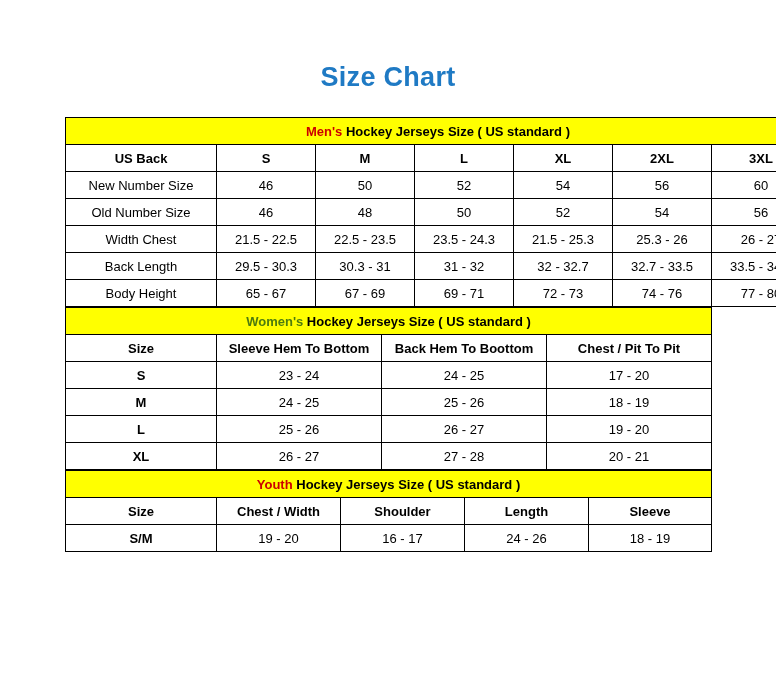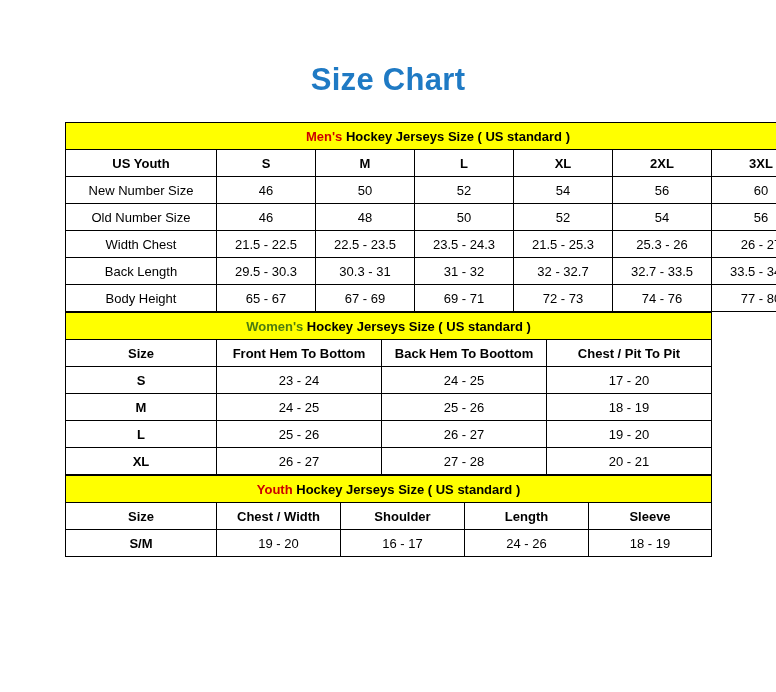--- a/index.html
+++ b/index.html
@@ -17,21 +17,21 @@
   .page {
     position: relative;
     width: 776px;
     height: 692px;
     background: #ffffff;
     box-sizing: border-box;
   }
   .page-title {
     text-align: center;
     color: #1f7ac4;
-    font-size: 31px;
+    font-size: 27px;
     font-weight: bold;
     padding-top: 62px;
     letter-spacing: 0.3px;
   }
   .charts {
     margin: 24px auto 17px auto;
     width: 646px;
   }
   table.size-table {
     border-collapse: collapse;
@@ -83,21 +83,21 @@
         <col style="width:99px">
         <col style="width:99px">
         <col style="width:99px">
         <col style="width:99px">
       </colgroup>
       <tbody>
         <tr>
           <td class="band" colspan="7"><span class="accent-men">Men's</span><span> Hockey Jerseys Size ( US standard )</span></td>
         </tr>
         <tr>
-          <td class="hdr">US Youth</td>
+          <td class="hdr">US Back</td>
           <td class="hdr">S</td>
           <td class="hdr">M</td>
           <td class="hdr">L</td>
           <td class="hdr">XL</td>
           <td class="hdr">2XL</td>
           <td class="hdr">3XL</td>
         </tr>
         <tr>
           <td class="rowlabel">New Number Size</td>
           <td>46</td>
@@ -152,21 +152,21 @@
         <col style="width:165px">
         <col style="width:165px">
         <col style="width:165px">
       </colgroup>
       <tbody>
         <tr>
           <td class="band" colspan="4"><span class="accent-women">Women's</span><span> Hockey Jerseys Size ( US standard )</span></td>
         </tr>
         <tr>
           <td class="hdr">Size</td>
-          <td class="hdr">Front Hem To Bottom</td>
+          <td class="hdr">Sleeve Hem To Bottom</td>
           <td class="hdr">Back Hem To Boottom</td>
           <td class="hdr">Chest / Pit To Pit</td>
         </tr>
         <tr>
           <td class="rowlabel-bold">S</td>
           <td>23 - 24</td>
           <td>24 - 25</td>
           <td>17 - 20</td>
         </tr>
         <tr>

